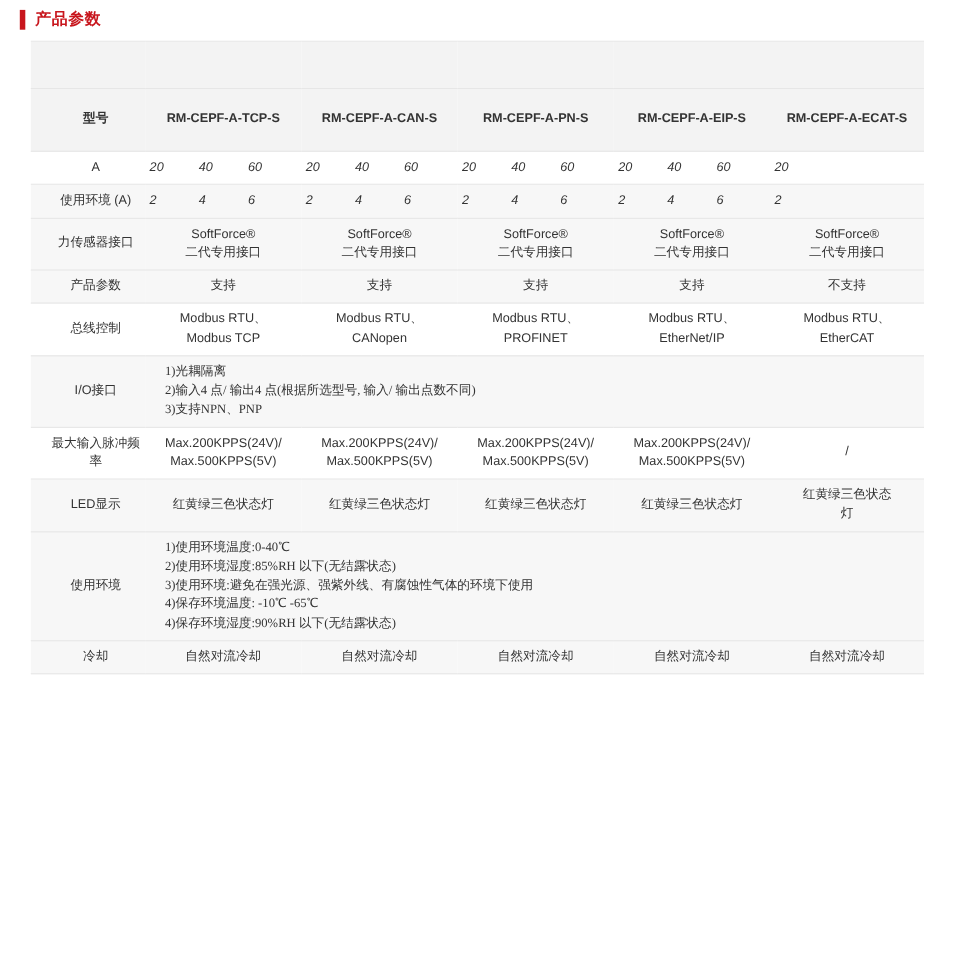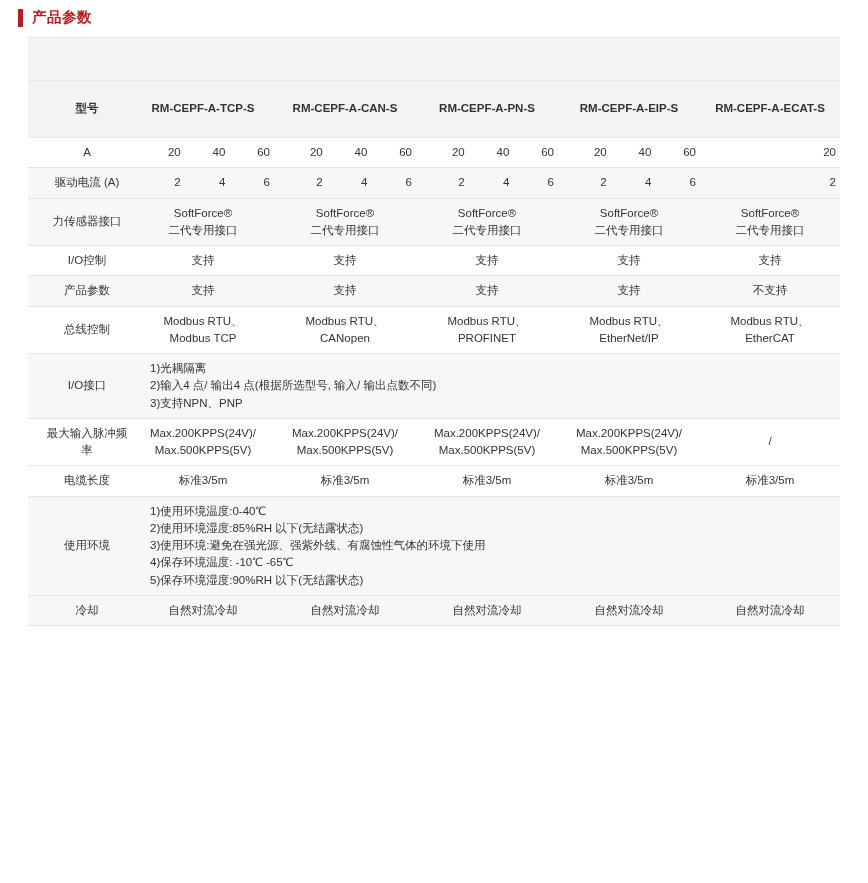--- a/index.html
+++ b/index.html
@@ -78,26 +78,28 @@
   }
   .hdr td.label-cell {
     color: #333;
   }
   .grp-inner {
     display: flex;
     width: 100%;
   }
   .grp-inner > div {
     flex: 1;
-    text-align: right;
+    text-align: left;
+    font-style: italic;
   }
   .left-text {
     text-align: left !important;
     padding-left: 18px !important;
     line-height: 1.75;
+    font-family: Liberation Serif, serif;
   }
 </style>
 </head>
 <body>
 
 <div class="page">
 
   <div class="section-title">
     <div class="title-bar"></div>
     <div class="title-text">产品参数</div>
@@ -160,21 +162,21 @@
                 <div>60</div>
               </div>
             </td>
             <td>
               <div class="grp-inner">
                 <div>20</div>
               </div>
             </td>
           </tr>
           <tr class="row-band">
-            <td class="label-cell">驱动电流 (A)</td>
+            <td class="label-cell">使用环境 (A)</td>
             <td>
               <div class="grp-inner">
                 <div>2</div>
                 <div>4</div>
                 <div>6</div>
               </div>
             </td>
             <td>
               <div class="grp-inner">
                 <div>2</div>
@@ -217,28 +219,20 @@
               <div>二代专用接口</div>
             </td>
             <td>
               <div>SoftForce®</div>
               <div>二代专用接口</div>
             </td>
             <td>
               <div>SoftForce®</div>
               <div>二代专用接口</div>
             </td>
-          </tr>
-          <tr>
-            <td class="label-cell">I/O控制</td>
-            <td>支持</td>
-            <td>支持</td>
-            <td>支持</td>
-            <td>支持</td>
-            <td>支持</td>
           </tr>
           <tr class="row-band">
             <td class="label-cell">产品参数</td>
             <td>支持</td>
             <td>支持</td>
             <td>支持</td>
             <td>支持</td>
             <td>不支持</td>
           </tr>
           <tr>
@@ -287,36 +281,47 @@
               <div>Max.500KPPS(5V)</div>
             </td>
             <td>
               <div>Max.200KPPS(24V)/</div>
               <div>Max.500KPPS(5V)</div>
             </td>
             <td>
               <div>/</div>
             </td>
           </tr>
-          <tr>
-            <td class="label-cell">电缆长度</td>
-            <td>标准3/5m</td>
-            <td>标准3/5m</td>
-            <td>标准3/5m</td>
-            <td>标准3/5m</td>
-            <td>标准3/5m</td>
+          <tr class="row-band">
+            <td class="label-cell">LED显示</td>
+            <td>
+              <div>红黄绿三色状态灯</div>
+            </td>
+            <td>
+              <div>红黄绿三色状态灯</div>
+            </td>
+            <td>
+              <div>红黄绿三色状态灯</div>
+            </td>
+            <td>
+              <div>红黄绿三色状态灯</div>
+            </td>
+            <td>
+              <div>红黄绿三色状态</div>
+              <div>灯</div>
+            </td>
           </tr>
           <tr class="row-band">
             <td class="label-cell">使用环境</td>
             <td colspan="5" class="left-text">
               <div>1)使用环境温度:0-40℃</div>
               <div>2)使用环境湿度:85%RH 以下(无结露状态)</div>
               <div>3)使用环境:避免在强光源、强紫外线、有腐蚀性气体的环境下使用</div>
               <div>4)保存环境温度: -10℃ -65℃</div>
-              <div>5)保存环境湿度:90%RH 以下(无结露状态)</div>
+              <div>4)保存环境湿度:90%RH 以下(无结露状态)</div>
             </td>
           </tr>
           <tr class="row-band">
             <td class="label-cell">冷却</td>
             <td>自然对流冷却</td>
             <td>自然对流冷却</td>
             <td>自然对流冷却</td>
             <td>自然对流冷却</td>
             <td>自然对流冷却</td>
           </tr>

